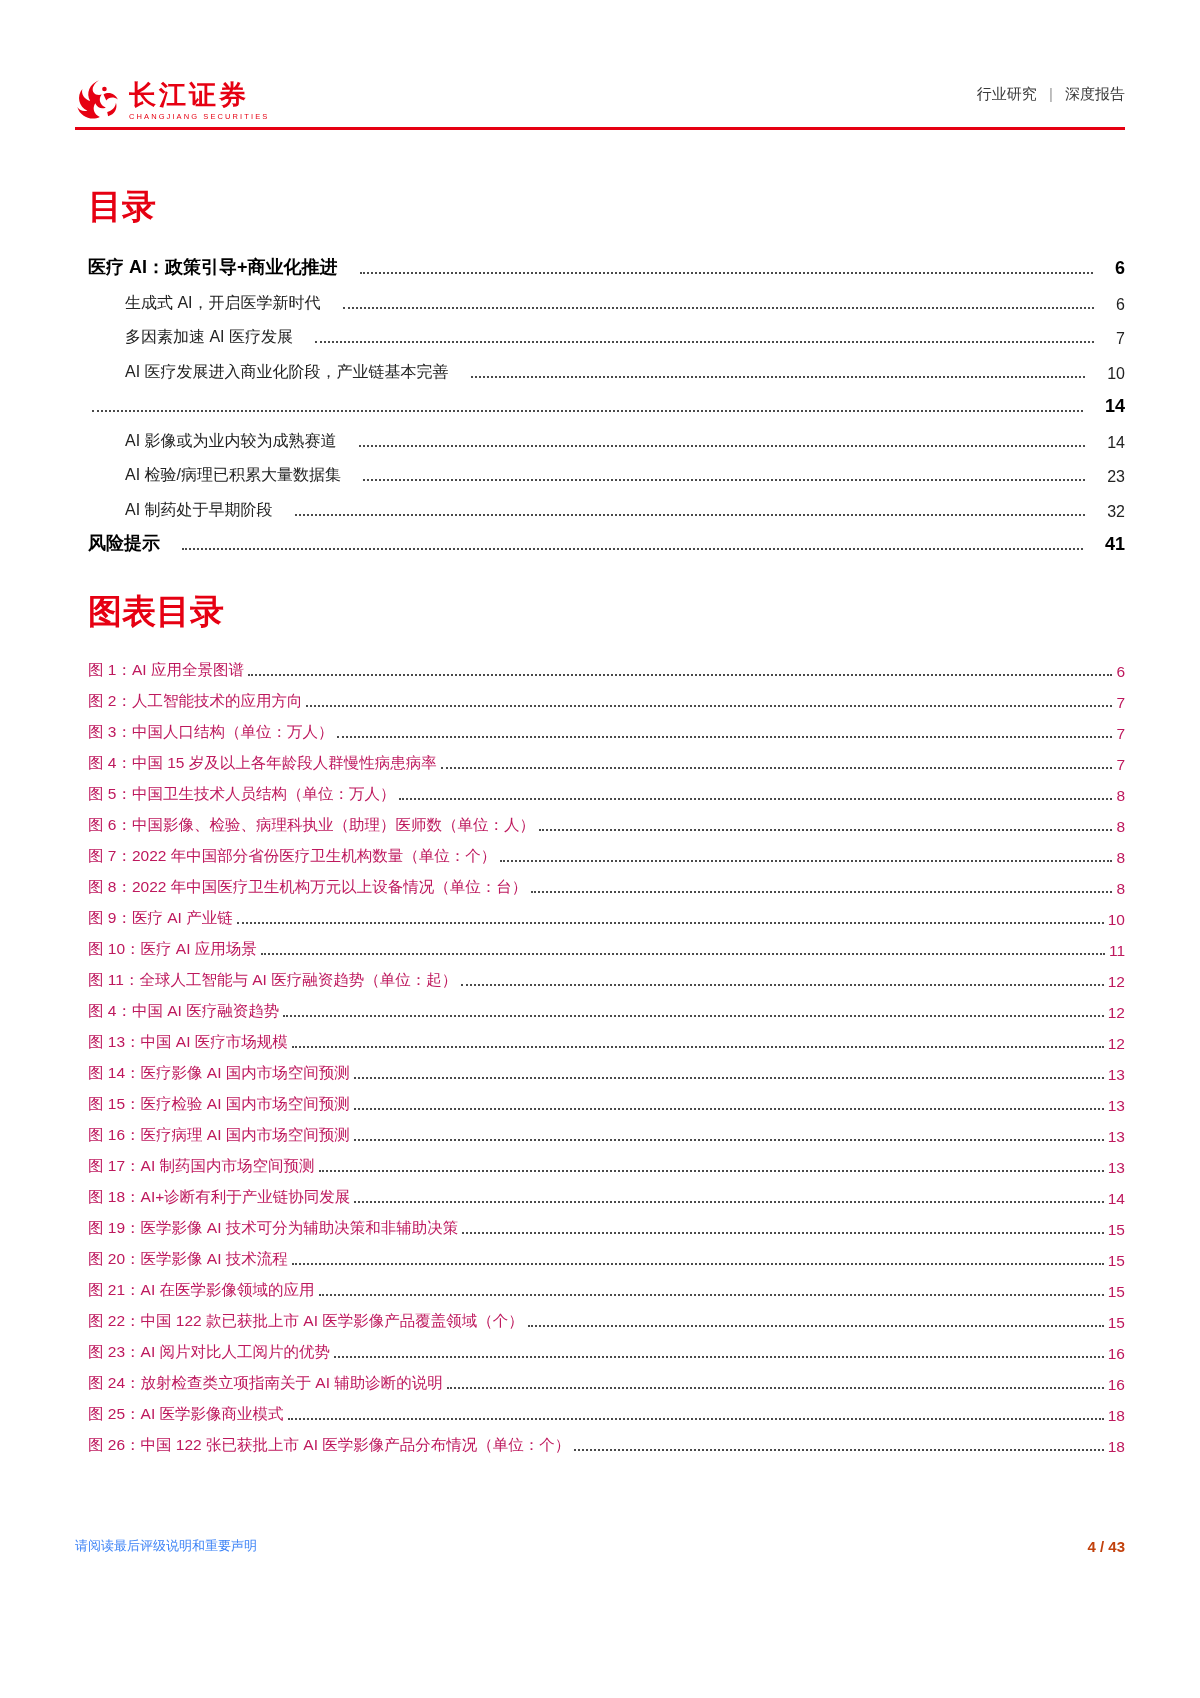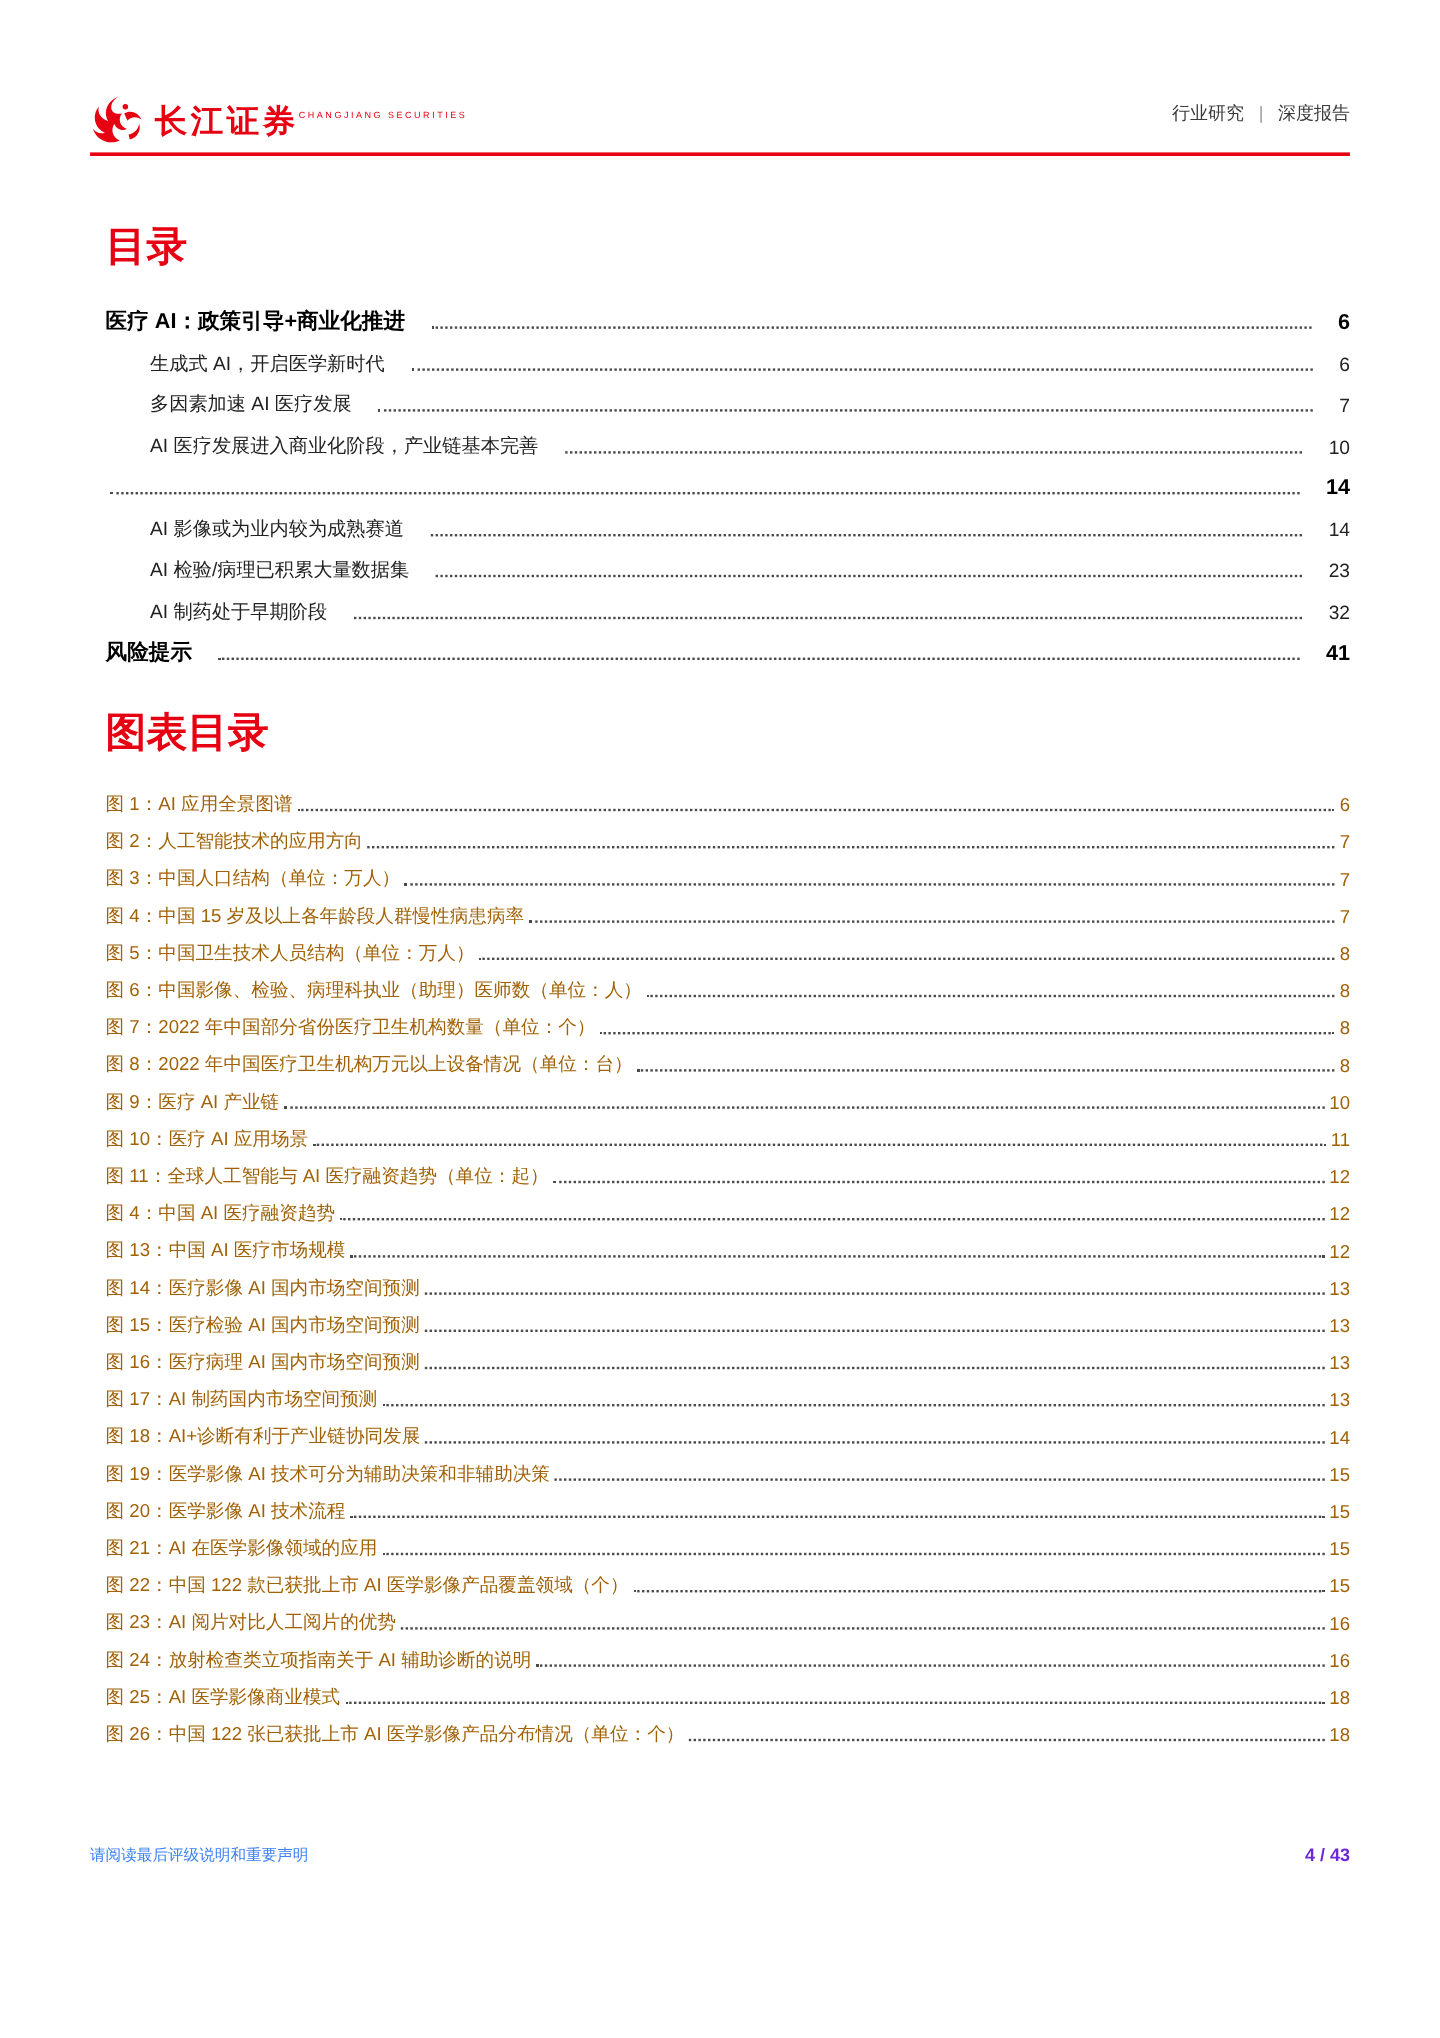--- a/index.html
+++ b/index.html
@@ -20,21 +20,21 @@
   .header {
     position: absolute;
     top: 74px; left: 75px; right: 75px;
     height: 50px;
     display: flex;
     justify-content: space-between;
     align-items: flex-end;
   }
   .brand { display: flex; align-items: center; gap: 8px; }
   .brand-logo { width: 46px; height: 46px; flex: 0 0 auto; }
-  .brand-text { display: flex; flex-direction: row; line-height: 1; }
+  .brand-text { display: flex; flex-direction: column; line-height: 1; }
   .brand-cn {
     color: var(--accent);
     font-size: 27px;
     font-weight: bold;
     letter-spacing: 3px;
     font-family: "Liberation Serif", serif;
   }
   .brand-en {
     color: var(--accent);
     font-size: 7.5px;
@@ -68,40 +68,40 @@
   .figures-title { margin-top: 36px; }
 
   .toc-row, .fig-row {
     display: flex;
     align-items: flex-end;
     white-space: nowrap;
   }
   .toc-row { height: 34.5px; font-size: 16px; color: #222; gap: 18px; }
   .toc-row.level-1 { font-size: 18px; font-weight: bold; color: #000; }
   .toc-row.level-2 { padding-left: 37px; }
-  .fig-row { height: 31px; font-size: 15.5px; color: #a16207; }
+  .fig-row { height: 31px; font-size: 15.5px; color: #be185d; }
   .toc-label { flex: 0 0 auto; }
   .dots {
     flex: 1 1 auto;
     min-width: 18px;
     margin: 0 4px 5px 4px;
     border-bottom: 2px dotted #4a4a4a;
   }
   .toc-page { flex: 0 0 auto; }
 
   
   .footer {
     position: absolute;
     top: 1537px; left: 75px; right: 75px;
     display: flex;
     justify-content: space-between;
     align-items: center;
   }
   .footer-left { font-size: 13px; color: #3b82f6; }
-  .footer-right { font-size: 15px; font-weight: bold; color: #6d28d9; }
+  .footer-right { font-size: 15px; font-weight: bold; color: #c2410c; }
 </style>
 </head>
 <body>
 
 <div class="page">
 
   <header class="header">
     <div class="brand">
       <span class="brand-logo">
         <svg width="46" height="46" viewBox="0 0 100 100" aria-hidden="true">

